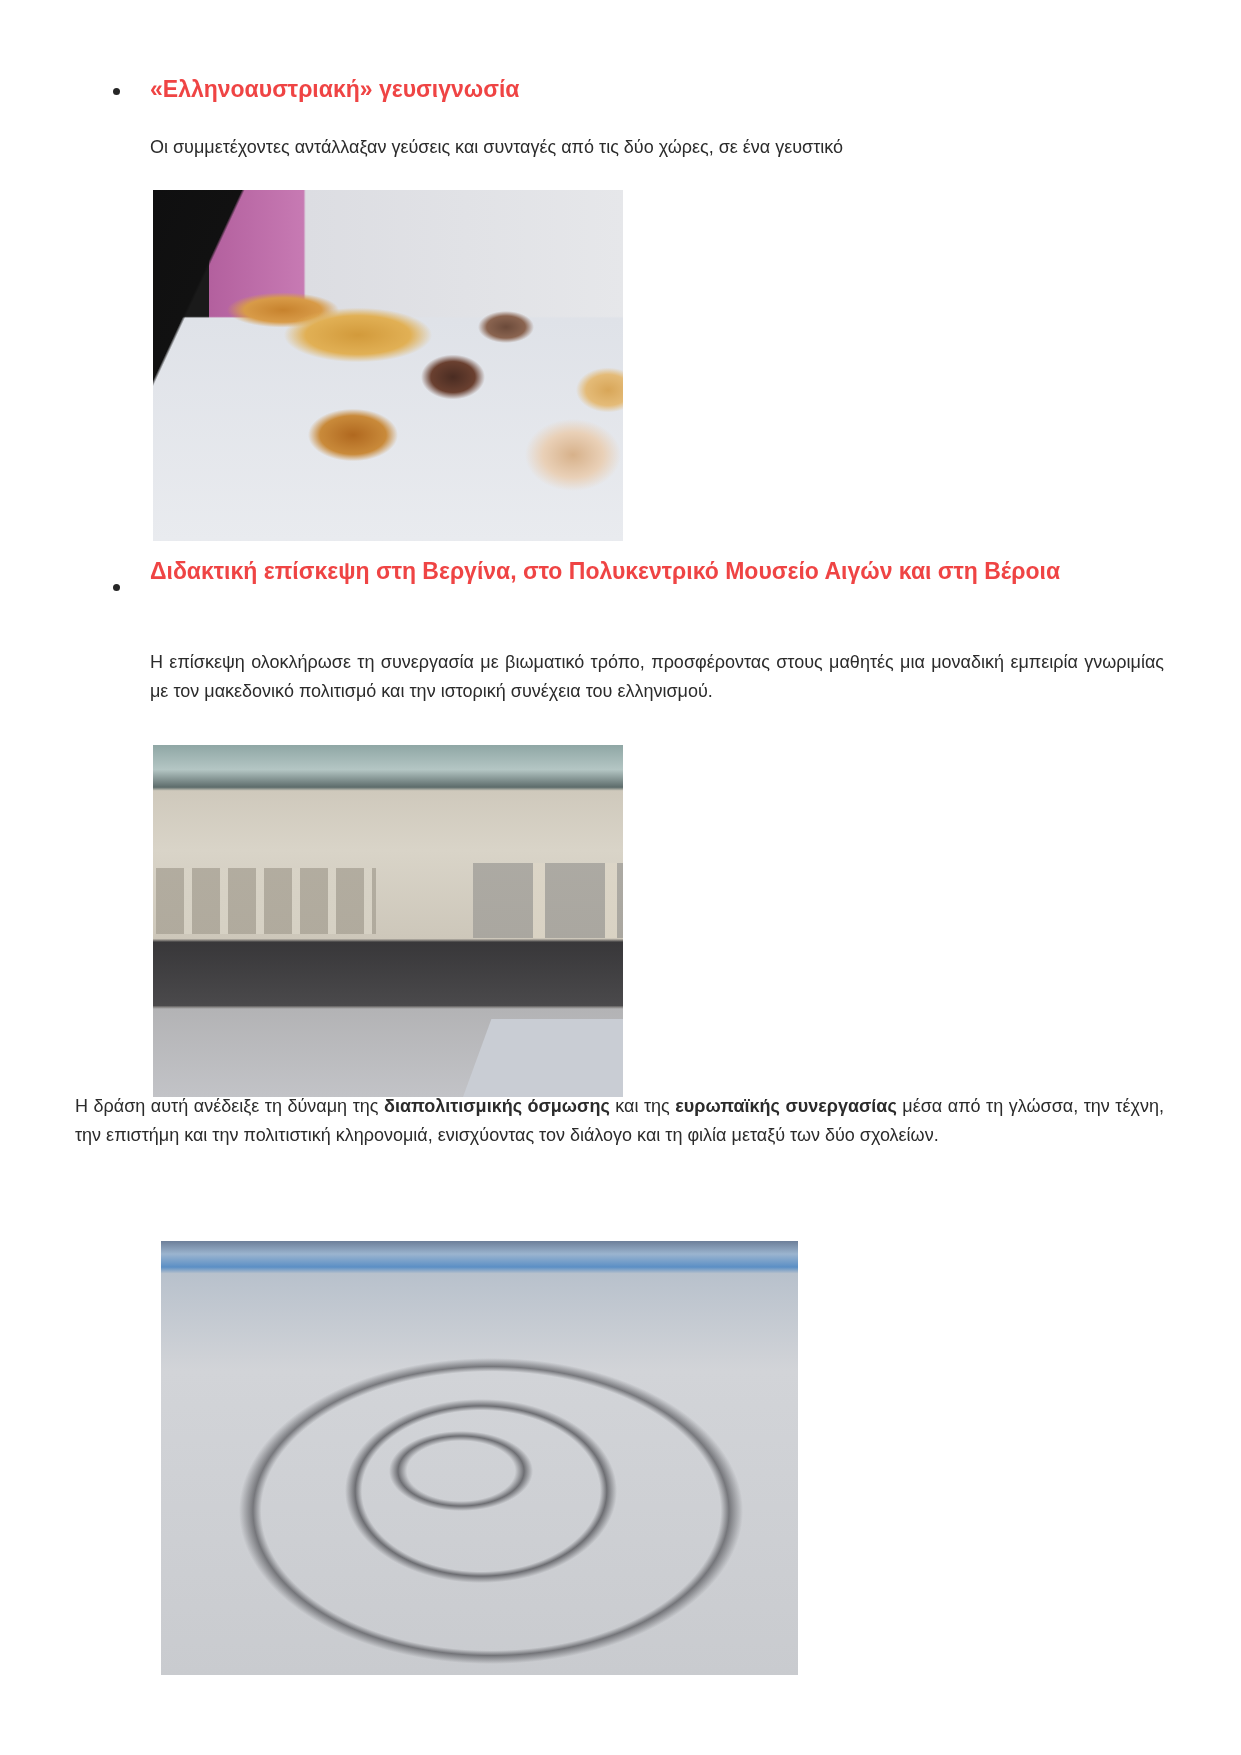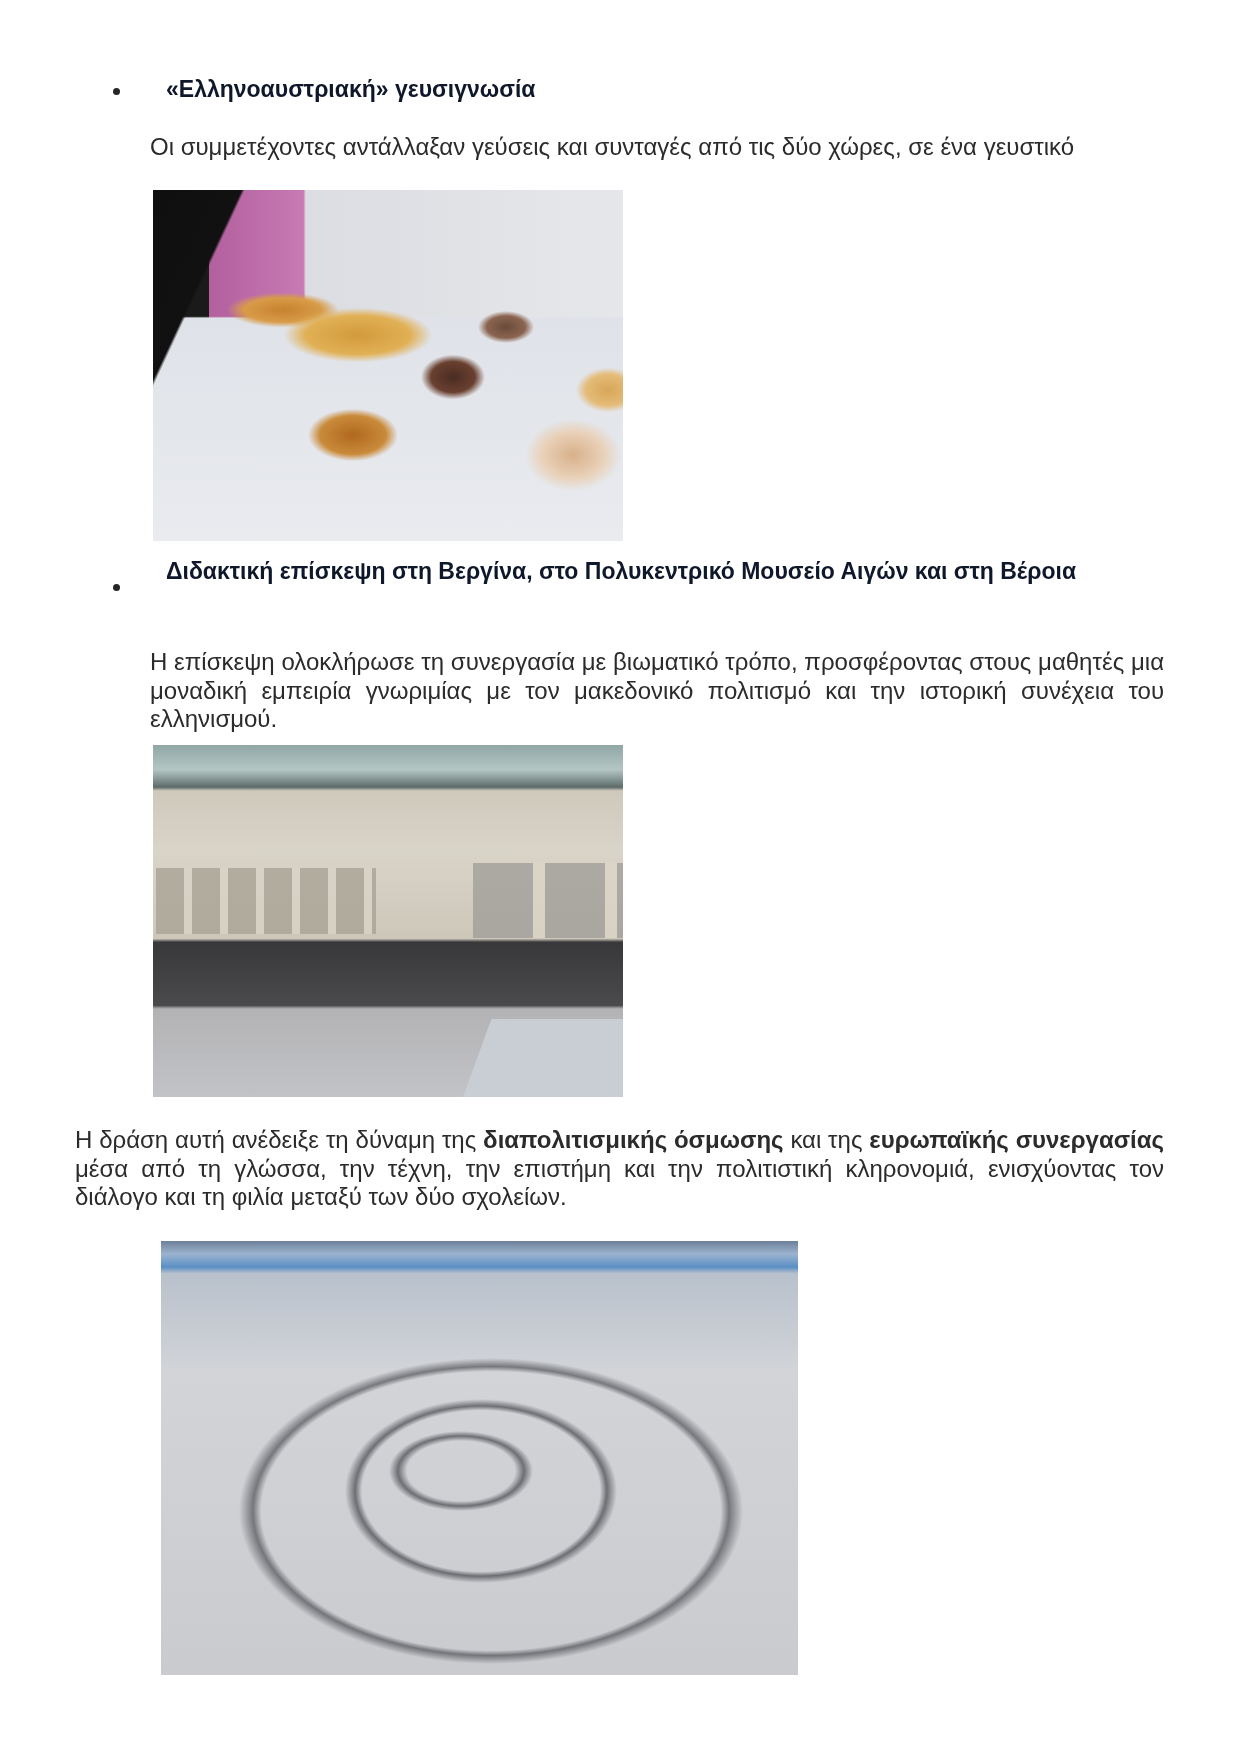--- a/index.html
+++ b/index.html
@@ -4,24 +4,24 @@
   <style>
     html, body { margin: 0; padding: 0; background: #ffffff; }
     body {
       width: 1241px; height: 1755px; position: relative; overflow: hidden;
       font-family: "Liberation Sans", sans-serif; color: #262626;
     }
     .bullet {
       position: absolute; width: 7px; height: 7px; border-radius: 50%; background: #262626;
     }
     .heading {
-      position: absolute; font-weight: bold; font-size: 23px; line-height: 28px; white-space: nowrap; color: #0f172a; margin-left: 16px;
+      position: absolute; font-weight: bold; font-size: 23px; line-height: 28px; white-space: nowrap; color: #ef4444;
     }
     .para {
-      position: absolute; font-size: 24px; line-height: 28.5px; color: #2b2b2b;
+      position: absolute; font-size: 18px; line-height: 28.5px; color: #2b2b2b;
     }
     .justify { text-align: justify; text-align-last: left; }
     .photo { position: absolute; overflow: hidden; }
 
     
     .food {
       background:
         radial-gradient(ellipse 60px 35px at 200px 245px, #b0681f 0%, #c98a3a 55%, transparent 75%),
         radial-gradient(ellipse 95px 35px at 205px 145px, #d29a3b 0%, #e1b055 55%, transparent 78%),
         radial-gradient(ellipse 70px 22px at 130px 120px, #c7822d 0%, #d89b48 55%, transparent 80%),
@@ -74,21 +74,21 @@
 
 <span class="bullet" style="left:113px; top:584px;"></span>
 <div class="heading" style="left:150px; top:557px;">Διδακτική επίσκεψη στη Βεργίνα, στο Πολυκεντρικό Μουσείο Αιγών και στη Βέροια</div>
 <div class="para justify" style="left:150px; top:648px; width:1014px;">Η επίσκεψη ολοκλήρωσε τη συνεργασία με βιωματικό τρόπο, προσφέροντας στους μαθητές μια μοναδική εμπειρία γνωριμίας με τον μακεδονικό πολιτισμό και την ιστορική συνέχεια του ελληνισμού.</div>
 <div class="photo museum" style="left:153px; top:745px; width:470px; height:352px;">
   <div class="windows"></div>
   <div class="portico"></div>
   <div class="floor-right"></div>
 </div>
 
-<div class="para justify" style="left:75px; top:1126px; width:1089px;">
+<div class="para justify" style="left:75px; top:1092px; width:1089px;">
   <span>Η δράση αυτή ανέδειξε τη δύναμη της</span>
   <b>διαπολιτισμικής όσμωσης</b>
   <span>και της</span>
   <b>ευρωπαϊκής συνεργασίας</b>
   <span>μέσα από τη γλώσσα, την τέχνη, την επιστήμη και την πολιτιστική κληρονομιά, ενισχύοντας τον διάλογο και τη φιλία μεταξύ των δύο σχολείων.</span>
 </div>
 
 <div class="photo yard" style="left:161px; top:1241px; width:637px; height:434px;"></div>
 
 </body></html>

